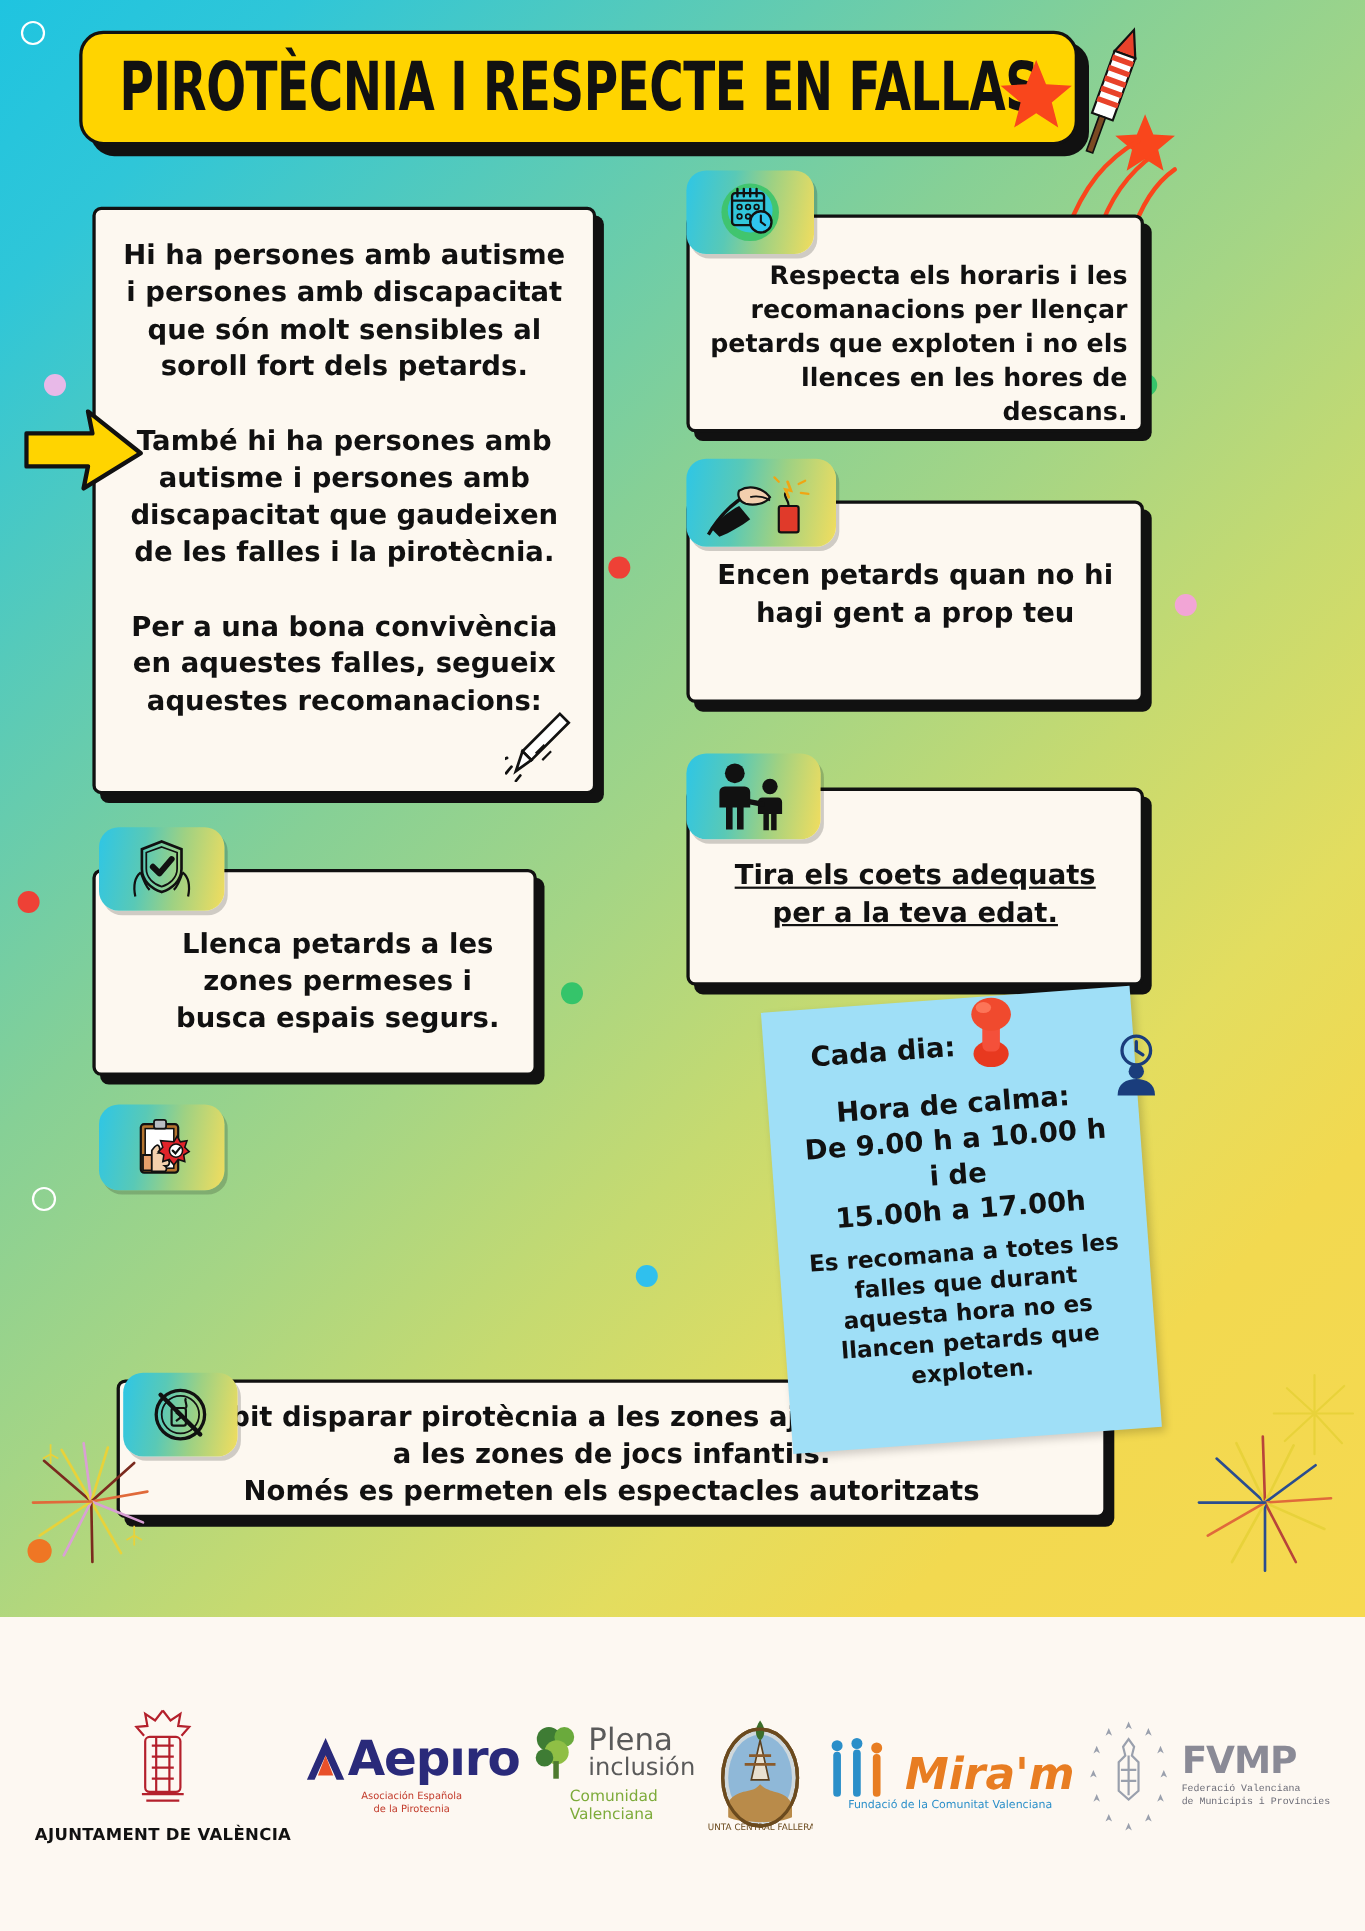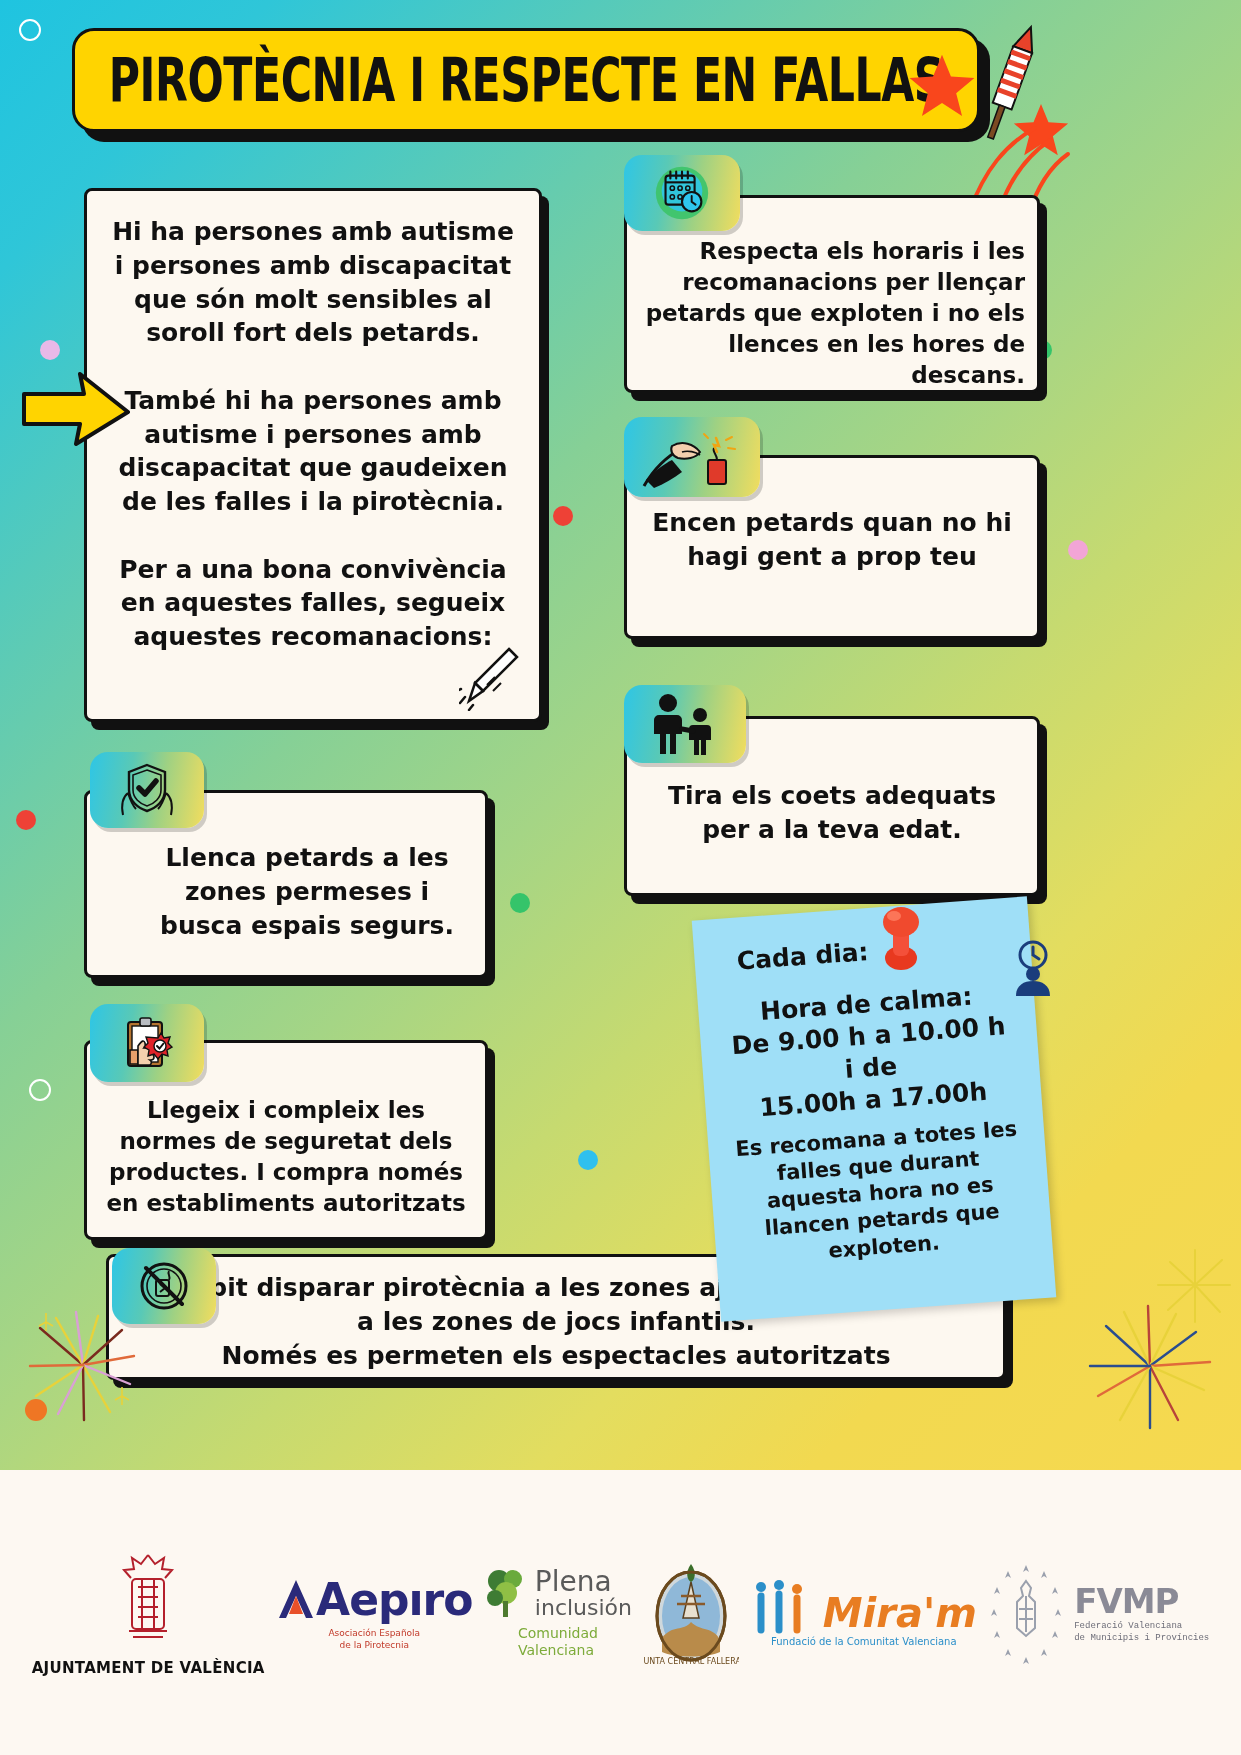--- a/index.html
+++ b/index.html
@@ -107,21 +107,21 @@
   
   #card-horaris { left: 624px; top: 195px; width: 416px; height: 198px; }
   #card-horaris .card-text { font-size: 23px; padding: 38px 12px 0 12px; text-align: right; }
   #chip-calendar { left: 624px; top: 155px; width: 116px; height: 76px; }
 
   #card-encen { left: 624px; top: 455px; width: 416px; height: 184px; }
   #card-encen .card-text { font-size: 25px; padding: 48px 14px 0 14px; }
   #chip-fuse { left: 624px; top: 417px; width: 136px; height: 80px; }
 
   #card-coets { left: 624px; top: 716px; width: 416px; height: 180px; }
-  #card-coets .card-text { font-size: 25px; padding: 60px 14px 0 14px; }
+  #card-coets .card-text { font-size: 25px; padding: 60px 14px 0 14px; text-decoration: underline; }
   #chip-family { left: 624px; top: 685px; width: 122px; height: 78px; }
 
   
   #card-zones { left: 84px; top: 790px; width: 404px; height: 188px; padding-left: 42px; }
   #card-zones .card-text { font-size: 25px; padding: 48px 14px 0 14px; }
   #chip-shield { left: 90px; top: 752px; width: 114px; height: 76px; }
 
   #card-normes { left: 84px; top: 1040px; width: 404px; height: 200px; }
   #card-normes .card-text { font-size: 23px; padding: 52px 12px 0 12px; }
   #chip-clip { left: 90px; top: 1004px; width: 114px; height: 78px; }
@@ -311,23 +311,20 @@
     <svg width="62" height="62" viewBox="0 0 62 62">
       <rect x="12" y="10" width="34" height="44" rx="3" fill="#b5742f" stroke="#111" stroke-width="2"></rect>
       <rect x="16" y="14" width="26" height="36" fill="#fff" stroke="#111" stroke-width="1.4"></rect>
       <rect x="24" y="6" width="11" height="8" rx="2" fill="#b8bcc2" stroke="#111" stroke-width="1.6"></rect>
       <path d="M14 38 h8 v14 h-8 z" fill="#e8a06b" stroke="#111" stroke-width="1.6"></path>
       <path d="M22 34 c4 -6 6 -6 7 -3 c1 3 -1 5 -1 5 h8 a3 3 0 0 1 0 6 h-1 a3 3 0 0 1 0 6 h-1 a3 3 0 0 1 0 5 h-12 z" fill="#f4d0ad" stroke="#111" stroke-width="1.6"></path>
       <path d="M42 26 l3 -5 l3 5 l6 -1 l-2 6 l4 4 l-5 3 l1 6 l-6 -2 l-4 5 l-4 -5 l-6 2 l1 -6 l-5 -3 l4 -4 l-2 -6 z" fill="#e0242a" stroke="#111" stroke-width="1.4"></path>
       <circle cx="44" cy="34" r="6" fill="#fff" stroke="#111" stroke-width="1.4"></circle>
       <path d="M41 34 l2.5 2.5 l4 -5" stroke="#111" stroke-width="2" fill="none" stroke-linecap="round"></path>
     </svg>
-  </div>
-  <div class="card" id="card-normes">
-    <div class="card-text">Llegeix i compleix les normes de seguretat dels productes. I compra només en establiments autoritzats</div>
   </div>
 
   <div class="sticky">
     <div class="sticky-inner">
       <div class="ln s-cada">Cada dia:</div>
       <div class="ln s-hora">Hora de calma:</div>
       <div class="ln s-t1">De 9.00 h a 10.00 h</div>
       <div class="ln s-ide">i de</div>
       <div class="ln s-t2">15.00h a 17.00h</div>
       <div class="ln s-note">Es recomana a totes les falles que durant aquesta hora no es llancen petards que exploten.</div>

